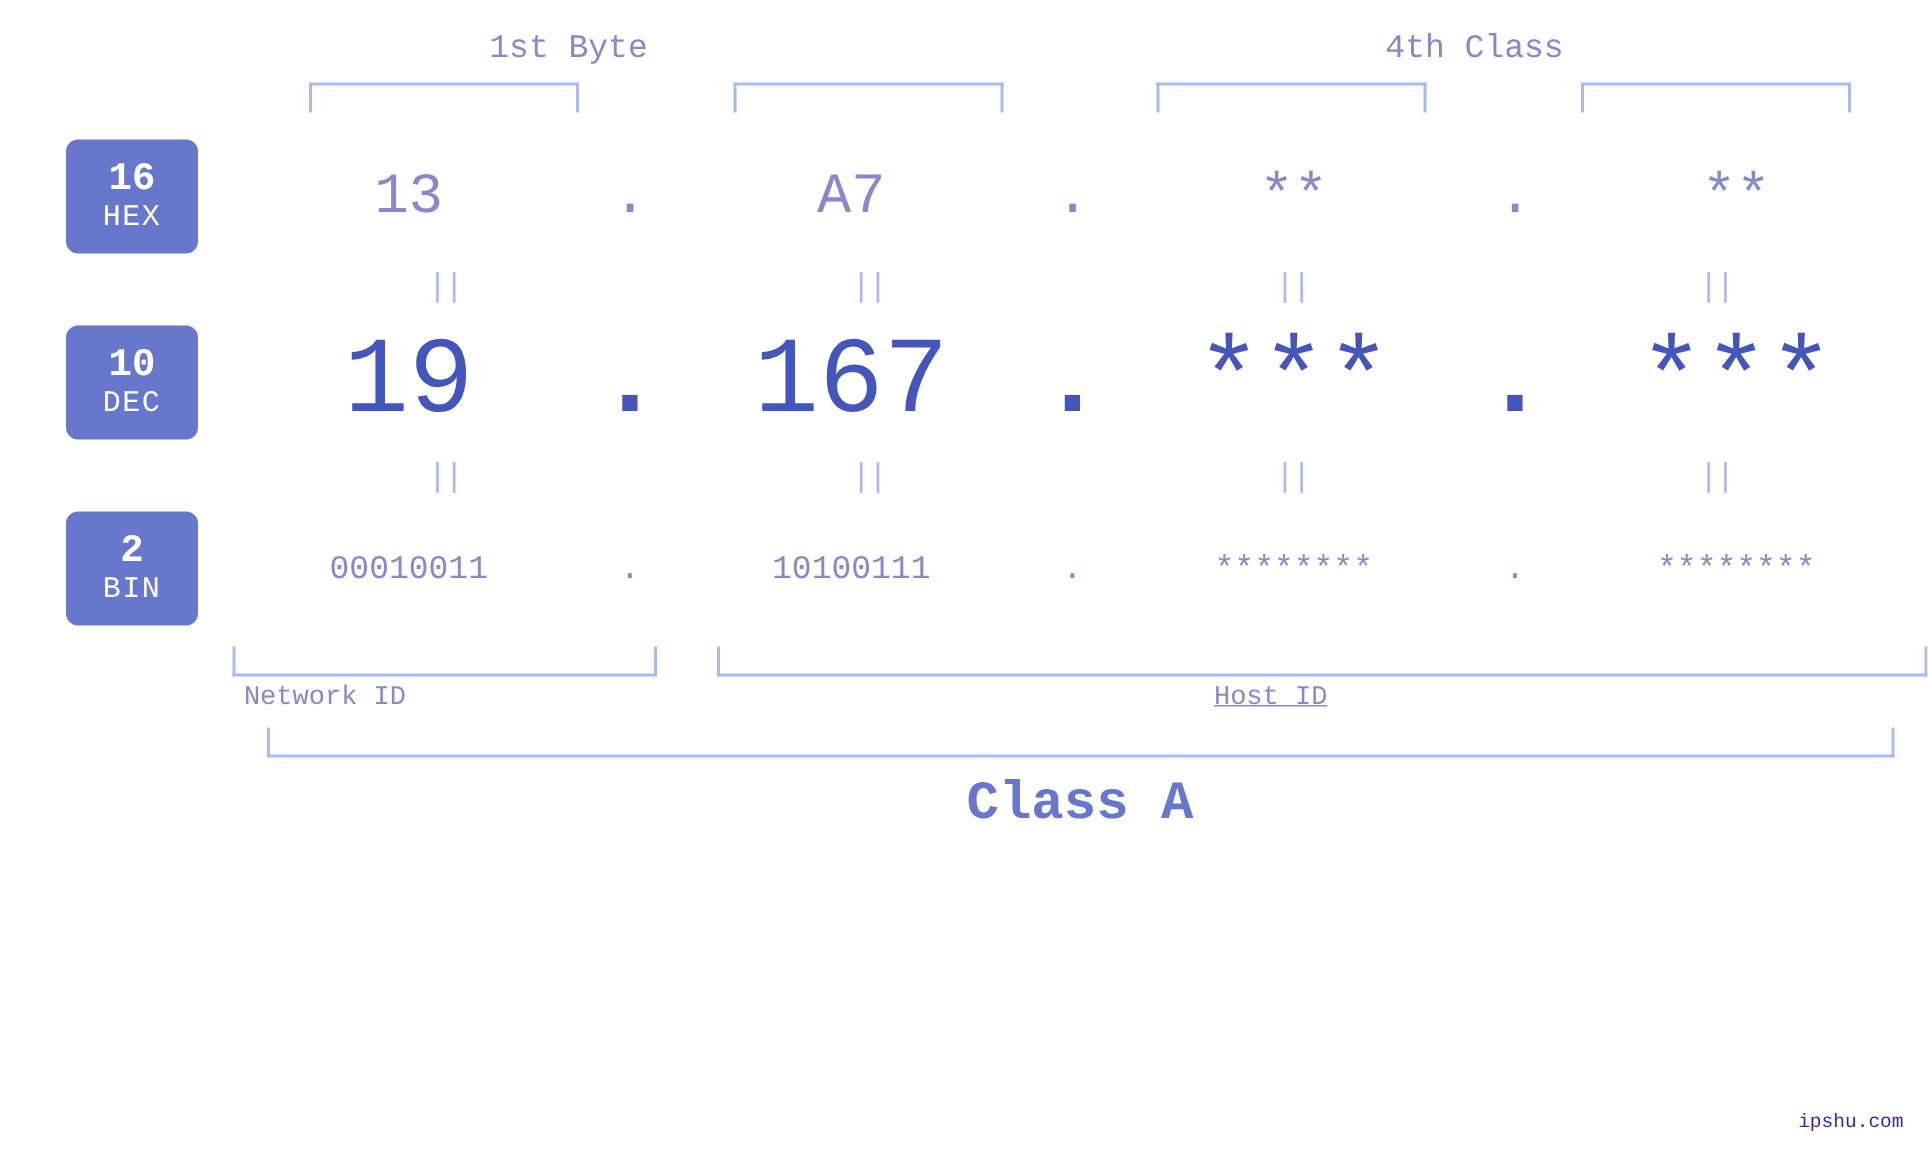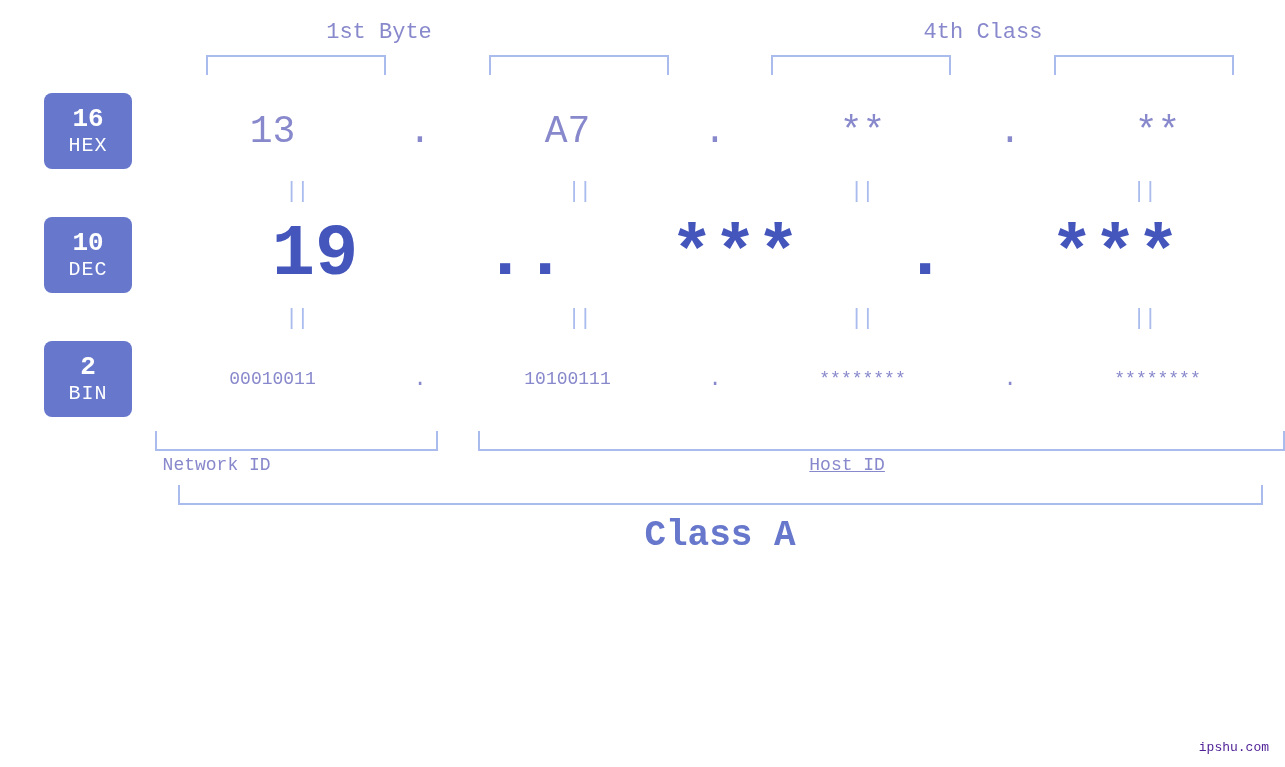--- a/index.html
+++ b/index.html
@@ -139,34 +139,34 @@
       color: #aabbee;
       font-size: 22px;
       font-family: 'Courier New', Courier, monospace;
       letter-spacing: -2px;
     }
 
     
     .dec-value {
       color: #4455bb;
       font-size: 72px;
-      font-weight: bold;
+      font-weight: normal;
       font-family: 'Courier New', Courier, monospace;
     }
 
     .dot-dec {
       color: #4455bb;
       font-size: 72px;
       font-weight: bold;
     }
 
     
     .bin-value {
       color: #8888cc;
-      font-size: 18px;
+      font-size: 22px;
       font-family: 'Courier New', Courier, monospace;
     }
 
     .dot-bin {
       color: #8888cc;
       font-size: 22px;
     }
 
     
     .class-label-row {
@@ -278,20 +278,23 @@
       <span class="base-num">10</span>
       <span class="base-name">DEC</span>
     </div>
     <div class="values-row">
       <div class="byte-cell">
         <span class="dec-value">19</span>
       </div>
       <div class="dot-sep">
         <span class="dot-dec">.</span>
       </div>
+      <div class="byte-cell">
+        <span class="dec-value">167</span>
+      </div>
       <div class="dot-sep">
         <span class="dot-dec">.</span>
       </div>
       <div class="byte-cell">
         <span class="dec-value">***</span>
       </div>
       <div class="dot-sep">
         <span class="dot-dec">.</span>
       </div>
       <div class="byte-cell">

